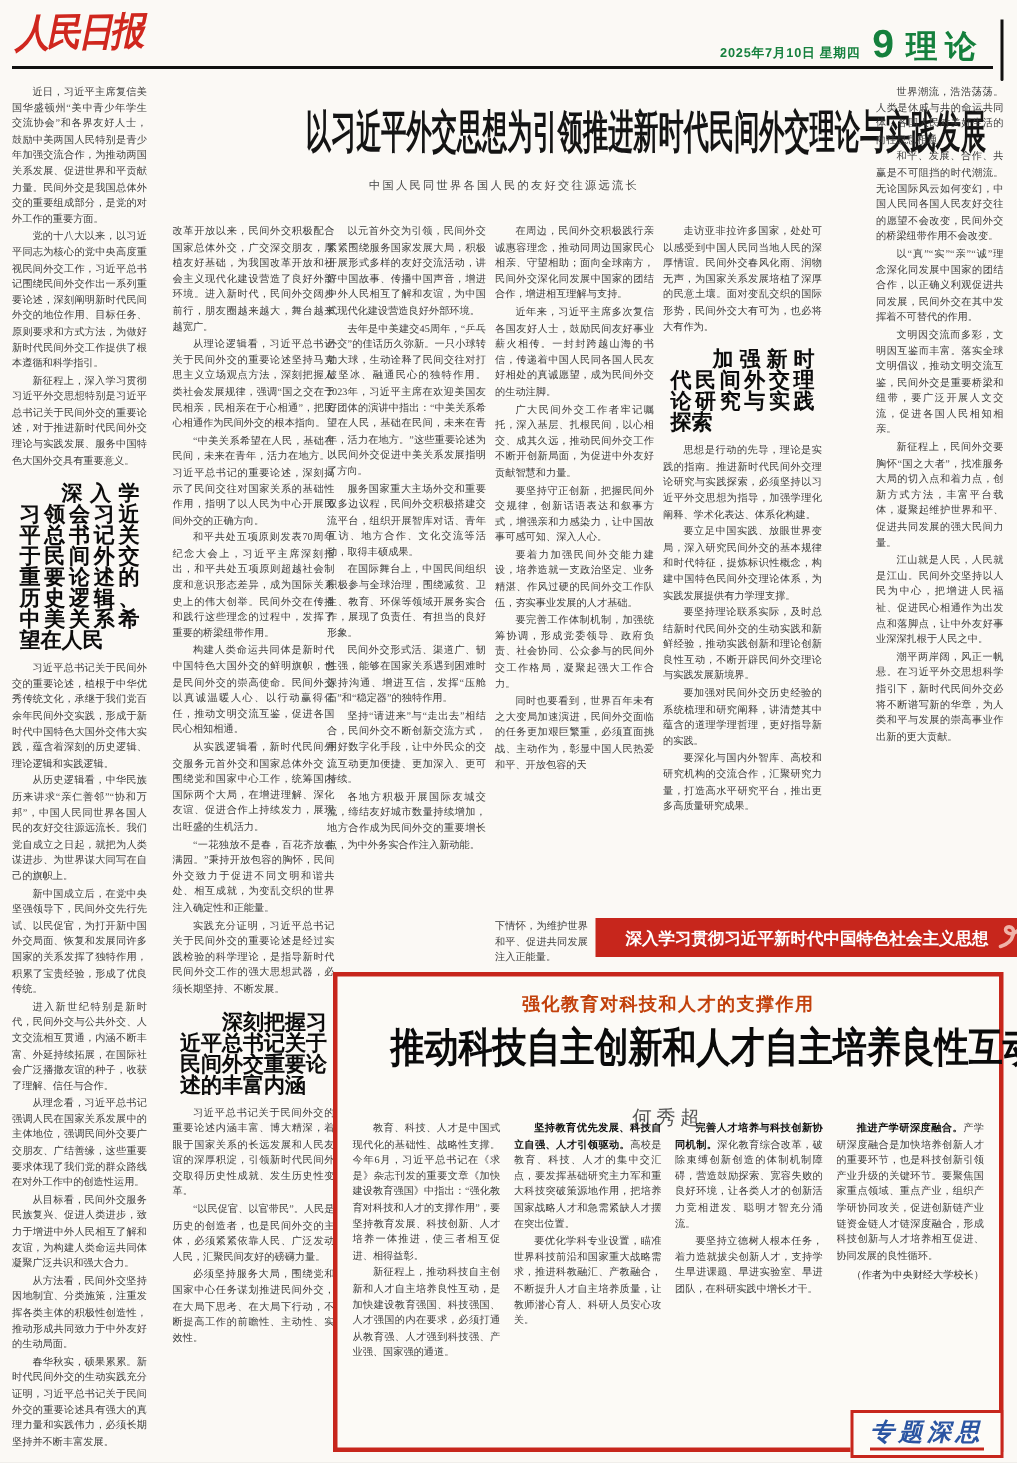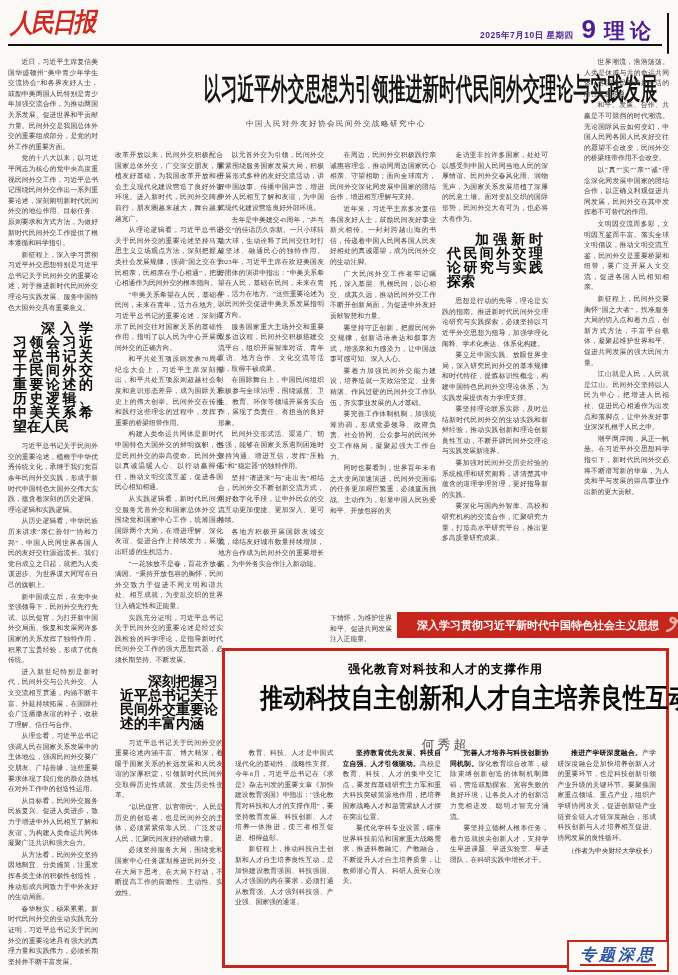--- a/index.html
+++ b/index.html
@@ -2,21 +2,21 @@
 <html lang="zh"><head>
 <meta charset="utf-8">
 <style>
   html,body{margin:0;padding:0;background:#e8e6e2;}
   .page{position:relative;width:678px;height:975px;margin:0 auto;background:#fbf9f5;
         overflow:hidden;font-family:"Liberation Serif",serif;}
   
   .logo{position:absolute;left:10px;top:8px;color:#d0271e;
         font:italic bold 26px/30px "DejaVu Serif",serif;letter-spacing:-2px;
         transform:scaleX(.88) rotate(-1deg);transform-origin:left center;}
-  .mast-right{position:absolute;right:22px;top:14px;display:flex;align-items:baseline;gap:8px;color:#4c1d95;}
+  .mast-right{position:absolute;right:22px;top:14px;display:flex;align-items:baseline;gap:8px;color:#15803d;}
   .mast-date{font:bold 8.5px "Liberation Sans",sans-serif;letter-spacing:.5px;}
   .mast-page{font:bold 26px "Liberation Sans",sans-serif;}
   .mast-section{font:bold 21px "Liberation Sans",sans-serif;letter-spacing:5px;}
   .mast-rule{position:absolute;left:8px;right:16px;top:44px;border-bottom:2px solid #111;}
   .mast-corner{position:absolute;right:9px;top:13px;width:2px;height:41px;background:#111;border-radius:0 0 3px 3px;}
   
   .headline-block{position:absolute;left:100px;top:60px;width:472px;height:86px;text-align:center;}
   .main-headline{display:block;white-space:nowrap;color:#141414;margin-top:13px;
         font:bold 30px/32px "Liberation Sans",sans-serif;transform:scale(.56,1);transform-origin:50% 50%;}
   .main-byline{display:block;margin-top:14px;font-size:7.5px;color:#4a4a4a;letter-spacing:1.5px;}
@@ -36,21 +36,21 @@
   #col5{left:442px;top:150px;width:106px;height:461px;}
   #col6{left:584px;top:57px; width:85px; height:554px;}
   
   .banner{position:absolute;left:397px;top:612px;width:282px;height:26px;background:#c7261c;
           display:flex;align-items:center;justify-content:center;
           color:#fff;font:bold 11px "Liberation Sans",sans-serif;white-space:nowrap;}
   .banner-flourish{position:absolute;right:-2px;top:1px;}
   
   .redbox{position:absolute;left:222px;top:648px;width:447px;height:320px;box-sizing:border-box;
           border:3px solid #c7261c;background:#fcfaf6;}
-  .box-eyebrow{text-align:center;margin-top:10px;color:#000000;
+  .box-eyebrow{text-align:center;margin-top:10px;color:#c2410c;
           font:bold 12px "Liberation Sans",sans-serif;letter-spacing:1px;}
   .box-headline{display:block;text-align:center;white-space:nowrap;margin-top:5px;color:#0a0a0a;
           font:bold 27px/30px "Liberation Sans",sans-serif;transform:scale(.84,1);transform-origin:50% 50%;}
   .box-author{text-align:center;margin-top:23px;font-size:13px;color:#555;letter-spacing:3px;}
   .box-cols{position:absolute;left:10px;right:10px;top:97px;bottom:8px;display:flex;gap:9px;}
   .box-col{flex:1;overflow:hidden;font-size:6.8px;line-height:10.6px;text-align:justify;color:#3c3c3c;}
   .badge{position:absolute;right:-3px;bottom:-7px;background:#fdfbf7;border:2px solid #c7261c;
          padding:3px 11px 4px 11px;color:#2b55a2;
          font:italic bold 16px "Liberation Sans",sans-serif;letter-spacing:3px;}
   .badge u{text-decoration:none;border-bottom:2px solid #c7261c;padding-bottom:1px;}
@@ -67,21 +67,21 @@
       <span class="mast-page">9</span>
       <span class="mast-section">理论</span>
     </div>
     <div class="mast-rule"></div>
     <div class="mast-corner"></div>
   </header>
 
   <section>
     <div class="headline-block">
       <span class="main-headline">以习近平外交思想为引领推进新时代民间外交理论与实践发展</span>
-      <span class="main-byline">中国人民对外友好协会民间外交战略研究中心</span>
+      <span class="main-byline">中国人民同世界各国人民的友好交往源远流长</span>
     </div>
     <div class="col" id="col1">
         <p class="bp">近日，习近平主席复信美国华盛顿州“美中青少年学生交流协会”和各界友好人士，鼓励中美两国人民特别是青少年加强交流合作，为推动两国关系发展、促进世界和平贡献力量。民间外交是我国总体外交的重要组成部分，是党的对外工作的重要方面。</p>
         <p class="bp">党的十八大以来，以习近平同志为核心的党中央高度重视民间外交工作，习近平总书记围绕民间外交作出一系列重要论述，深刻阐明新时代民间外交的地位作用、目标任务、原则要求和方式方法，为做好新时代民间外交工作提供了根本遵循和科学指引。</p>
         <p class="bp">新征程上，深入学习贯彻习近平外交思想特别是习近平总书记关于民间外交的重要论述，对于推进新时代民间外交理论与实践发展、服务中国特色大国外交具有重要意义。</p>
         <div class="subhead">深入学习领会习近平总书记关于民间外交重要论述的历史逻辑、中美关系希望在人民</div>
         <p class="bp">习近平总书记关于民间外交的重要论述，植根于中华优秀传统文化，承继于我们党百余年民间外交实践，形成于新时代中国特色大国外交伟大实践，蕴含着深刻的历史逻辑、理论逻辑和实践逻辑。</p>
         <p class="bp">从历史逻辑看，中华民族历来讲求“亲仁善邻”“协和万邦”，中国人民同世界各国人民的友好交往源远流长。我们党自成立之日起，就把为人类谋进步、为世界谋大同写在自己的旗帜上。</p>
         <p class="bp">新中国成立后，在党中央坚强领导下，民间外交先行先试、以民促官，为打开新中国外交局面、恢复和发展同许多国家的关系发挥了独特作用，积累了宝贵经验，形成了优良传统。</p>
         <p class="bp">进入新世纪特别是新时代，民间外交与公共外交、人文交流相互贯通，内涵不断丰富、外延持续拓展，在国际社会广泛播撒友谊的种子，收获了理解、信任与合作。</p>

